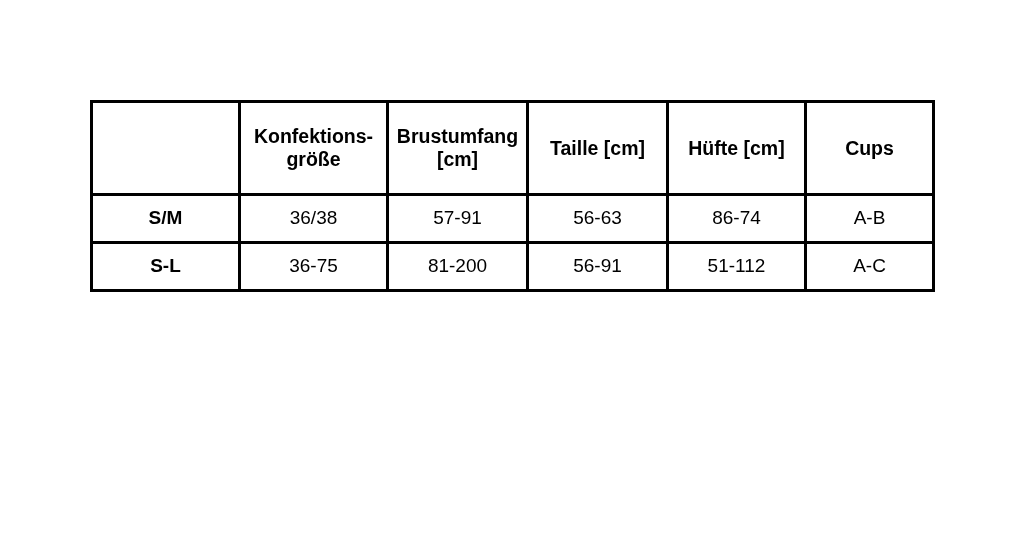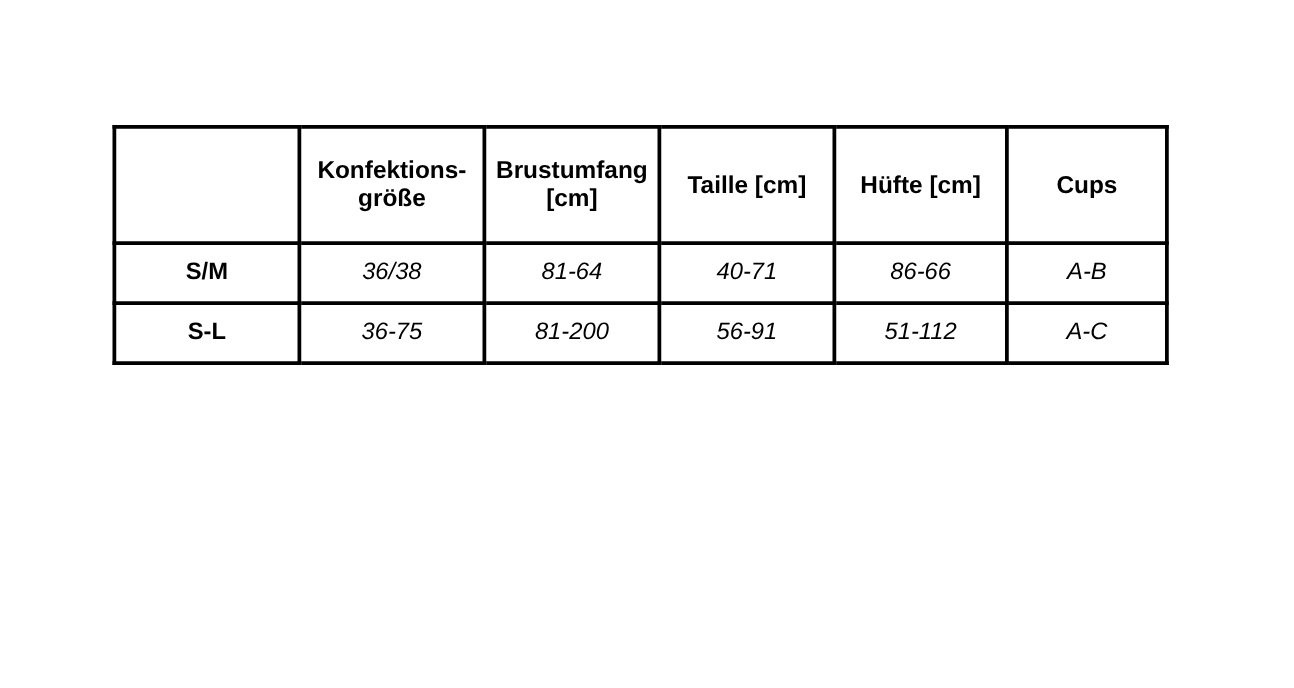--- a/index.html
+++ b/index.html
@@ -40,21 +40,20 @@
     font-weight: bold;
     height: 78px;
     font-size: 19.5px;
   }
   .size-table tbody th {
     font-weight: bold;
     font-size: 19px;
   }
   .size-table tbody td {
     font-weight: normal;
-    font-style: italic;
   }
   .size-table tbody tr {
     height: 48px;
     margin-top: 39px;
   }
   .col-label   { width: 148px; }
   .col-konf    { width: 148px; }
   .col-brust   { width: 140px; }
   .col-taille  { width: 140px; }
   .col-huefte  { width: 138px; }
@@ -80,23 +79,23 @@
         <th>Brustumfang [cm]</th>
         <th>Taille [cm]</th>
         <th>Hüfte [cm]</th>
         <th>Cups</th>
       </tr>
     </thead>
     <tbody>
       <tr>
         <th>S/M</th>
         <td>36/38</td>
-        <td>81-64</td>
-        <td>40-71</td>
-        <td>86-66</td>
+        <td>57-91</td>
+        <td>56-63</td>
+        <td>86-74</td>
         <td>A-B</td>
       </tr>
       <tr>
         <th>S-L</th>
         <td>36-75</td>
         <td>81-200</td>
         <td>56-91</td>
         <td>51-112</td>
         <td>A-C</td>
       </tr>

